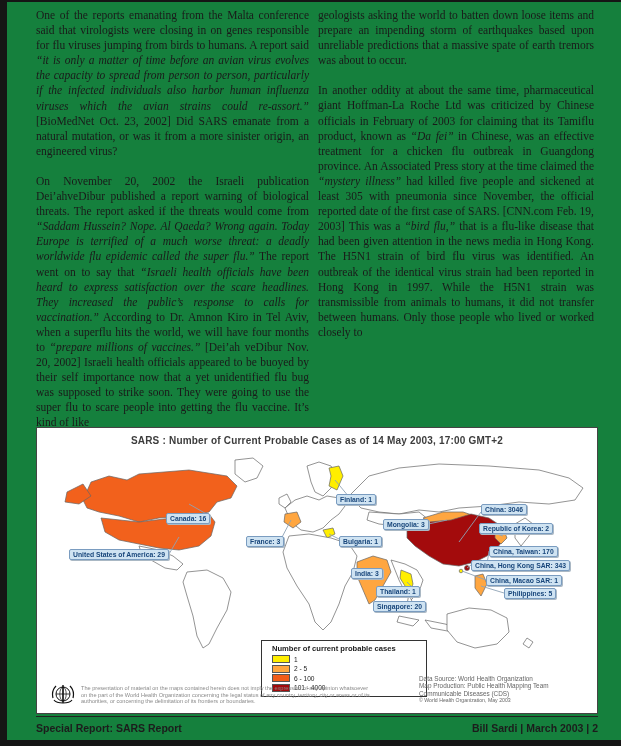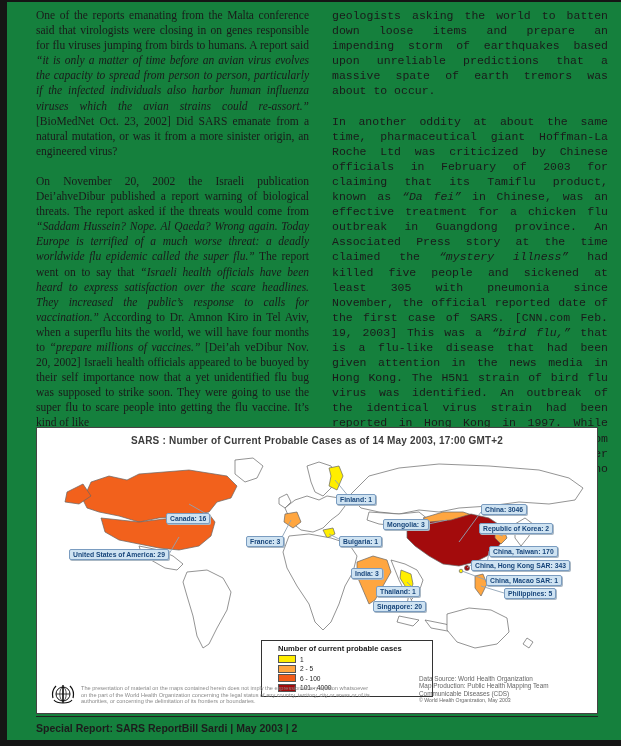--- a/index.html
+++ b/index.html
@@ -7,55 +7,55 @@
         font-family:"Liberation Serif",serif;}
   
   .left-bar{position:absolute;left:0;top:0;width:7px;height:746px;background:#151515;}
   .top-line{position:absolute;left:0;top:0;width:621px;height:2px;background:#151515;}
   .bottom-bar{position:absolute;left:0;bottom:0;width:621px;height:6px;background:#151515;}
 
   
   .col{position:absolute;top:8px;font-size:11.5px;line-height:15.1px;color:#1a1a1a;
        text-align:justify;}
   .col-left{left:36px;width:273px;}
-  .col-right{left:332px;width:276px;font-family:Liberation Mono, monospace;}
+  .col-right{left:318px;width:276px;}
   .col p{margin:0 0 15px 0;}
   .it{font-style:italic;}
 
   
   .figure{position:absolute;left:36px;top:427px;width:560px;height:285px;
           border:1px solid #444;background:#ffffff;font-family:"Liberation Sans",sans-serif;}
   .fig-title{position:absolute;left:0;top:7px;width:100%;text-align:center;
              font-size:10px;font-weight:bold;color:#3c3c3c;letter-spacing:0.2px;}
   .map-svg{position:absolute;left:2px;top:24px;}
   .map-label{position:absolute;background:#cfe3f2;border:1px solid #7a9cc0;color:#17457a;
              font-size:6.8px;font-weight:bold;padding:0 3px;border-radius:2px;
              white-space:nowrap;box-shadow:1px 1px 0 #aab8c4;line-height:9px;}
 
   
   .legend{position:absolute;left:224px;top:212px;width:148px;border:1px solid #333;
-          background:#fff;padding:3px 6px 4px 16px;}
+          background:#fff;padding:3px 6px 4px 10px;}
   .legend-title{font-size:7.6px;font-weight:bold;color:#222;margin-bottom:2px;}
   .legend-row{display:flex;align-items:center;margin-top:1.5px;}
   .legend-swatch{width:16px;height:6px;border:1px solid #555;margin-right:4px;}
   .legend-label{font-size:6.6px;color:#222;}
   .sw-0{background:#FFEE00}.sw-1{background:#FFA640}.sw-2{background:#F25C19}.sw-3{background:#A30B0C}
 
   
   .who-logo{position:absolute;left:14px;bottom:7px;}
   .fig-disclaimer{position:absolute;left:44px;bottom:8px;width:292px;font-size:5.6px;
                   line-height:6.6px;color:#8a8a8a;text-align:left;}
   .fig-source{position:absolute;right:8px;bottom:8px;width:170px;font-size:6.4px;
               line-height:7.6px;color:#666;}
   .fig-source .small{font-size:5.2px;}
 
   
   .footer-rule{position:absolute;left:36px;top:716px;width:562px;height:1px;background:#222;}
   .footer{position:absolute;left:36px;top:722px;width:562px;display:flex;
-          font-family:"Liberation Sans",sans-serif;
+          justify-content:space-between;font-family:"Liberation Sans",sans-serif;
           font-size:10.5px;font-weight:bold;color:#1c1c1c;}
 </style>
 </head>
 <body>
 
 <div id="page">
   <div class="top-line"></div>
   <div class="left-bar"></div>
 
   <div class="col col-left">
@@ -202,16 +202,16 @@
       <div>Data Source: World Health Organization</div>
       <div>Map Production: Public Health Mapping Team</div>
       <div>Communicable Diseases (CDS)</div>
       <div class="small">© World Health Organization, May 2003</div>
     </div>
   </div>
 
   <div class="footer-rule"></div>
   <div class="footer">
     <span>Special Report: SARS Report</span>
-    <span>Bill Sardi | May 2003 | 2</span>
+    <span>Bill Sardi | March 2003 | 2</span>
   </div>
   <div class="bottom-bar"></div>
 </div>
 
 </body></html>

